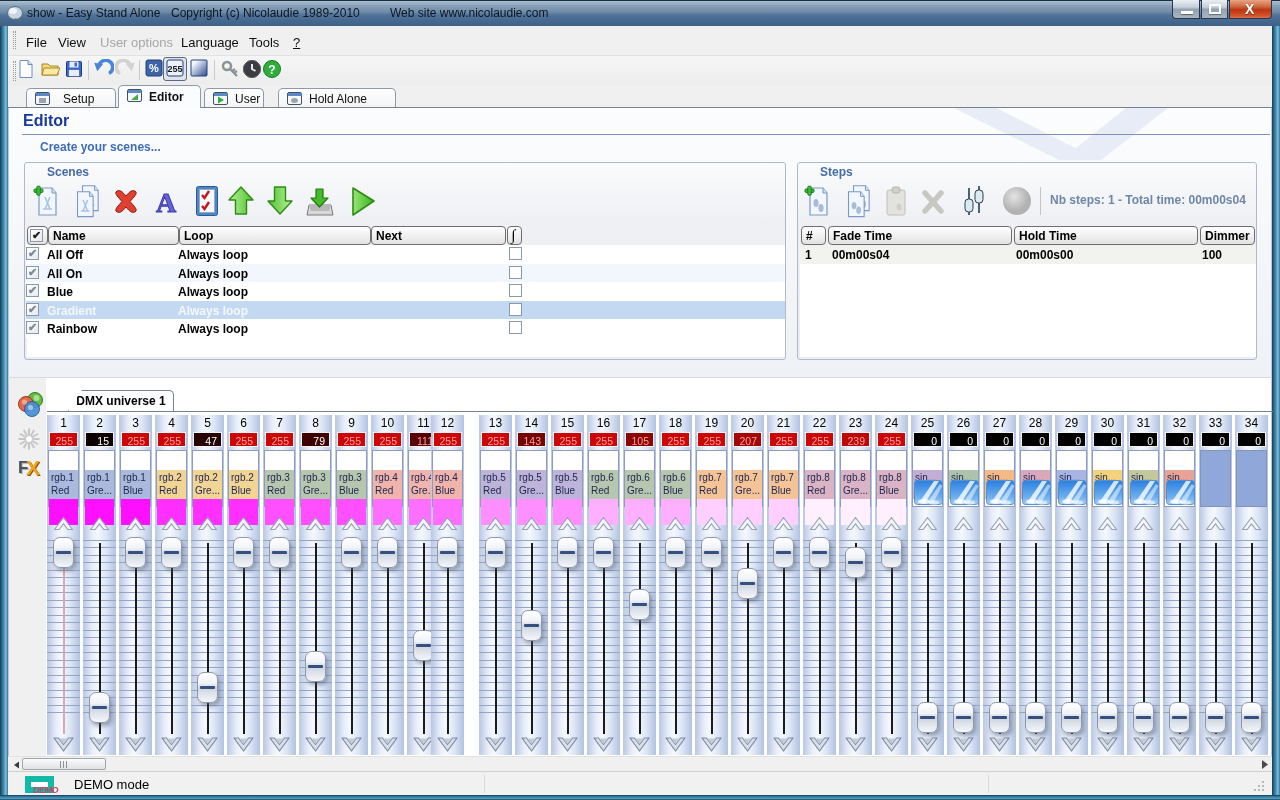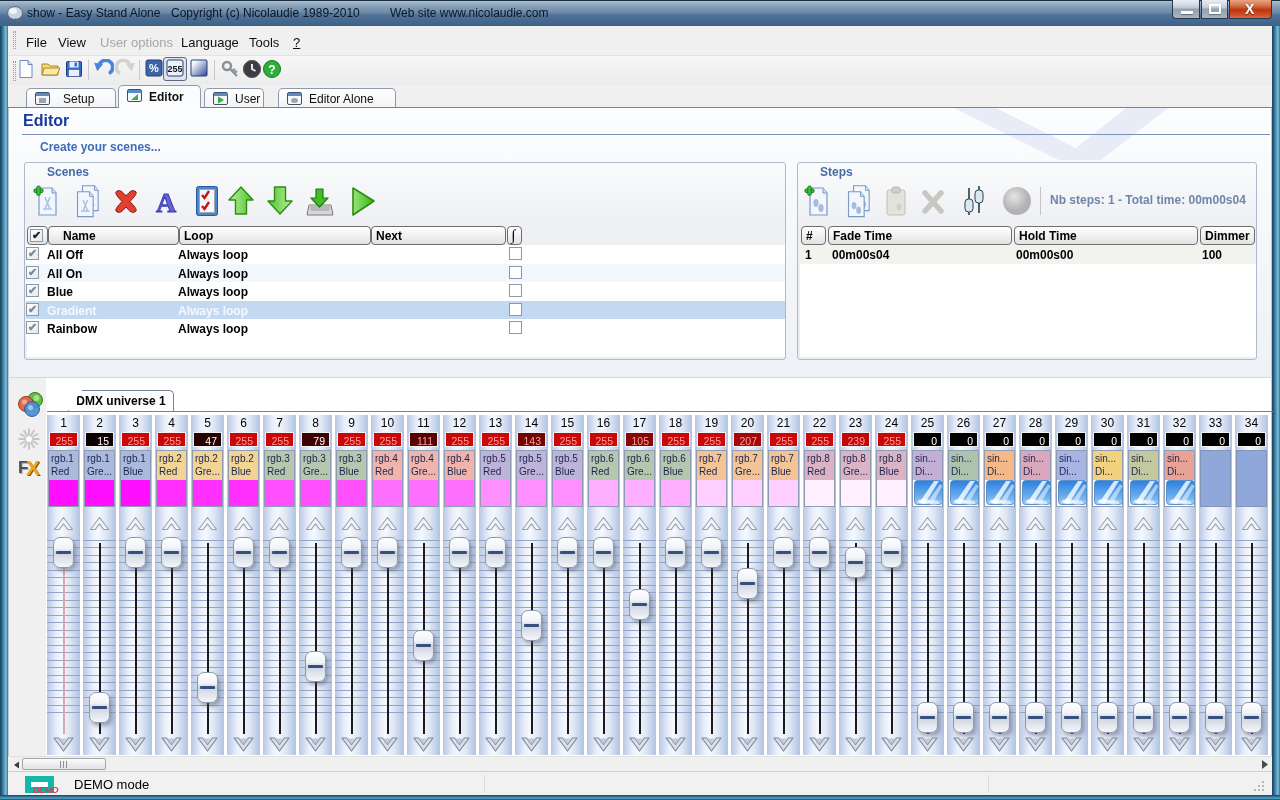--- a/index.html
+++ b/index.html
@@ -37,21 +37,21 @@
 .chk{position:absolute;left:1px;top:-1px;font-size:11px;color:#7a8a96;font-weight:bold;}
 
 #faderpanel{left:8px;top:378px;width:1264px;height:378px;background:#ffffff;border-left:1px solid #bfc6cf;border-right:1px solid #bfc6cf;}
 #fsidebar{left:0;top:0;width:37px;height:378px;background:#f0f0f0;}
 #dmxtab{left:59px;top:12px;width:106px;height:21px;background:#fdfdfd;border:1px solid #75828f;border-bottom:none;border-radius:2px 5px 0 0;font-size:12px;font-weight:bold;color:#000;text-align:center;padding-top:3px;clip-path:polygon(14px 0,100% 0,100% 100%,0 100%);}
 #dmxline{left:38px;top:33px;width:1226px;height:1px;background:#75828f;}
 .fcol{top:37px;width:33px;height:340px;background:linear-gradient(90deg,#b9c7e4 0%,#e8eef9 28%,#f5f8fd 45%,#dde6f4 70%,#b2c2e2 100%);}
 .fnum{left:0;top:1px;width:33px;text-align:center;font-size:12px;color:#000;}
 .fval{left:2px;top:17px;width:29px;height:15px;border:1px solid #f2f2f6;font-size:10.5px;text-align:right;padding:1.5px 4px 0 0;}
 .flbl{left:1px;top:35px;width:31px;height:57px;border:1px solid #8f9cb4;background:#fff;}
-.flbl .txt{font-size:10px;line-height:13px;padding:1px 0 15px 2px;color:#1c2650;height:29px;}
+.flbl .txt{font-size:10px;line-height:13px;padding:1px 0 15px 2px;color:#1c2650;height:29px;margin-top:19px;}
 .flbl .clr{height:26px;}
 .ticks{left:0;top:125px;width:33px;height:180px;background:repeating-linear-gradient(180deg,#94a5c6 0px,#94a5c6 1px,transparent 1px,transparent 7.5px);}
 .tline{top:128px;width:2px;height:191px;background:#1c1c1c;}
 .thumb{width:21px;height:31px;border:1px solid #8e99ab;border-radius:7px;background:linear-gradient(180deg,#ffffff 0%,#f0f3f7 35%,#ccd4e0 52%,#dde2ea 70%,#f4f6f9 100%);box-shadow:2px 3px 4px rgba(70,82,110,.5);}
 .thumb i{position:absolute;left:2px;top:13px;width:15px;height:3px;background:#35507c;border-radius:1px;}
 
 #hscroll{left:8px;top:756px;width:1264px;height:15px;background:#f0f0f0;border-top:1px solid #e0e0e0;}
 #hthumb{left:14px;top:1px;width:84px;height:12px;border:1px solid #a0a6ac;border-radius:2px;background:linear-gradient(180deg,#fbfbfb,#dfe1e3);}
 #statusbar{left:8px;top:771px;width:1264px;height:24px;background:#f1f1f1;border-top:1px solid #cfcfcf;}
 #demobox{left:17px;top:4px;width:29px;height:17px;background:#fff;border:6px solid #14b8a6;}
@@ -190,21 +190,21 @@
     </div>
     <div class="abs tab" style="left:196px;width:60px">
       <div style="position:absolute;left:30px;top:3px">User</div>
       <svg width="16" height="14" style="position:absolute;left:8px;top:3px">
         <rect x="0.5" y="0.5" width="14" height="12" rx="1.5" fill="#f4f8fc" stroke="#44525e"></rect>
         <rect x="1" y="1" width="13.5" height="3" fill="#5a8ac8"></rect>
         <path d="M5 4.5 L11 8 L5 11.5 Z" fill="#2fae3c"></path>
       </svg>
     </div>
     <div class="abs tab" style="left:270px;width:118px">
-      <div style="position:absolute;left:30px;top:3px">Editor Alone</div>
+      <div style="position:absolute;left:30px;top:3px">Hold Alone</div>
       <svg width="16" height="14" style="position:absolute;left:8px;top:3px">
         <rect x="0.5" y="0.5" width="14" height="12" rx="1.5" fill="#f4f8fc" stroke="#44525e"></rect>
         <rect x="1" y="1" width="13.5" height="3" fill="#5a8ac8"></rect>
         <ellipse cx="7.5" cy="8.5" rx="3.5" ry="2.5" fill="#9aa4ae"></ellipse>
       </svg>
     </div>
   </div>
 <div id="content" class="abs">
 <svg class="abs" style="left:930px;top:0" width="250" height="54">
       <polygon points="15,0 57,0 160,52 120,52" fill="#e7ecf7"></polygon>
@@ -300,21 +300,21 @@
             </linearGradient>
           </defs>
           <path d="M5 3 L26 16 L5 30 Z" fill="url(#gpl)" stroke="#2e8c14" stroke-width="1.6" stroke-linejoin="round"></path>
         </svg>
       </div>
 <div class="abs twhite" style="left:2px;top:82px;width:758px;height:112px"></div>
 <div class="abs hcell" style="left:2px;width:21px;padding-left:4px"></div>
 <div class="abs cb" style="left:5px;top:66px">
         <span class="chk" style="color:#222">✔</span>
       </div>
-<div class="abs hcell" style="left:23px;width:131px;padding-left:14px">Name</div>
+<div class="abs hcell" style="left:23px;width:131px;padding-left:4px">Name</div>
 <div class="abs hcell" style="left:154px;width:192px;padding-left:4px">Loop</div>
 <div class="abs hcell" style="left:346px;width:135px;padding-left:4px">Next</div>
 <div class="abs hcell" style="left:482px;width:15px;padding-left:3px"><i style="font-family:'Liberation Serif';font-size:15px;line-height:13px">∫</i></div>
 <div class="abs trow" style="left:1px;top:82.0px;width:759px;background:#ffffff;color:#000">
         <div class="abs cb" style="left:0px;top:2px">
           <span class="chk">✔</span>
         </div>
         <div class="abs" style="left:21px;top:3px">All Off</div>
         <div class="abs" style="left:152px;top:3px">Always loop</div>
         <div class="abs cb" style="left:483px;top:2px;background:#fff"></div>
@@ -686,21 +686,21 @@
       <div class="abs ticks"></div>
       <div class="abs tline" style="left:15.5px;background:#1c1c1c"></div>
       <div class="abs thumb" style="left:6px;top:215.2px">
         <i></i>
       </div>
       <svg width="33" height="17" style="position:absolute;left:0;top:321px">
         <polygon points="16.5,15 26,2 21.5,2 16.5,8.5 11.5,2 7,2" fill="#d9dfe9" stroke="#7e8aa0" stroke-width="1.2" stroke-linejoin="round"></polygon>
         <polygon points="16.5,8 21,2.5 12,2.5" fill="#c3cbd9"></polygon>
       </svg>
     </div>
-<div class="abs fcol" style="left:434px">
+<div class="abs fcol" style="left:422px">
       <div class="abs fnum">12</div>
       <div class="abs fval" style="background:rgb(204,7,7);color:#ff9f9f">255</div>
       <div class="abs flbl">
         <div class="txt" style="background:#f0b4ac">rgb.4<br>Blue</div>
         <div class="clr" style="background:rgb(255,111,255)"></div>
       </div>
       <svg width="33" height="18" style="position:absolute;left:0;top:100px">
         <polygon points="16.5,2.5 25.5,14.5 20.8,14.5 16.5,8.8 12.2,14.5 7.5,14.5" fill="#f3f5f9" stroke="#95a1b3" stroke-width="1.1" stroke-linejoin="round"></polygon>
       </svg>
       <div class="abs ticks"></div>

